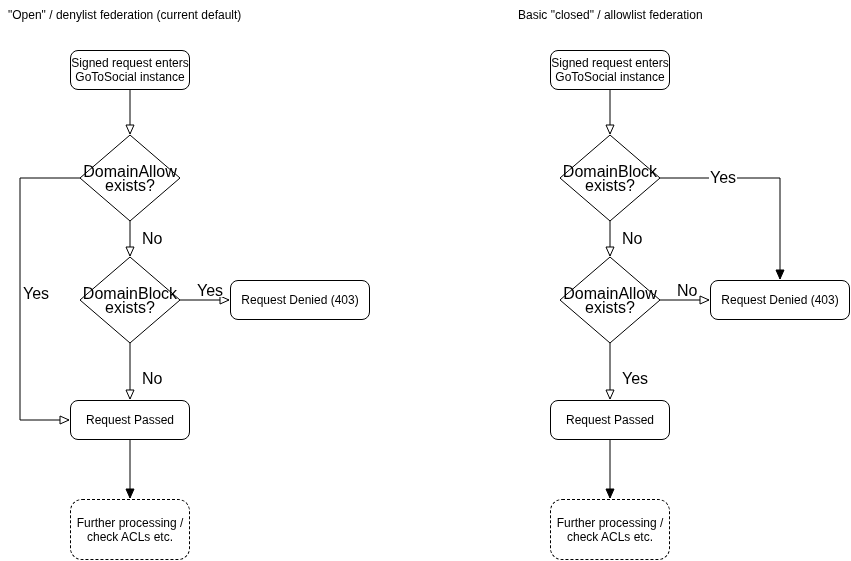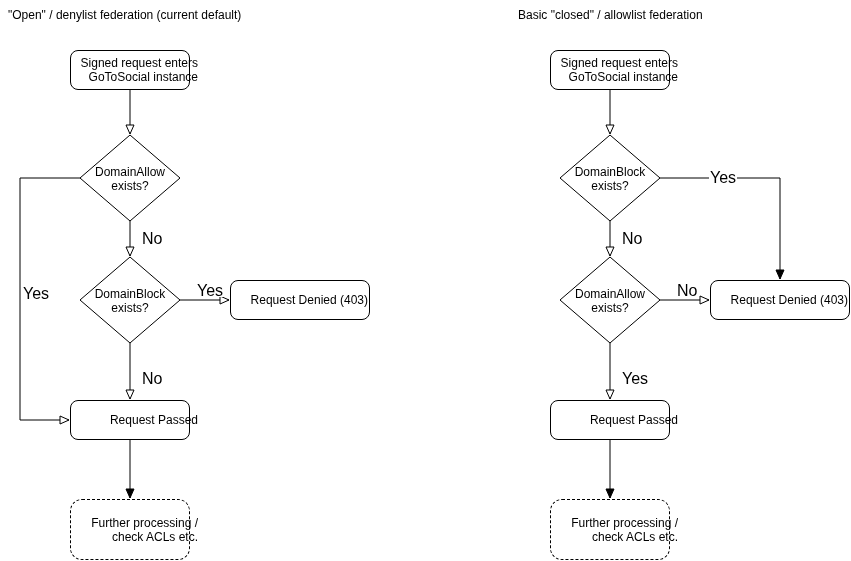--- a/index.html
+++ b/index.html
@@ -30,33 +30,33 @@
     justify-content: center;
     text-align: center;
     font-size: 12px;
     line-height: 14px;
   }
   .node > span {
     display: block;
     width: 136px;
     flex: 0 0 auto;
     white-space: pre-line;
-    text-align: right;
+    text-align: center;
   }
   .node.dashed {
     border: 1px dashed #000000;
     border-radius: 12px;
   }
   .diamond-text {
     position: absolute;
     display: flex;
     align-items: center;
     justify-content: center;
     text-align: center;
-    font-size: 12px;
+    font-size: 16px;
     line-height: 14px;
     white-space: pre-line;
     pointer-events: none;
   }
   .edge-label {
     position: absolute;
     font-size: 16px;
     line-height: 13px;
     background: #ffffff;
     padding: 0 1px;

